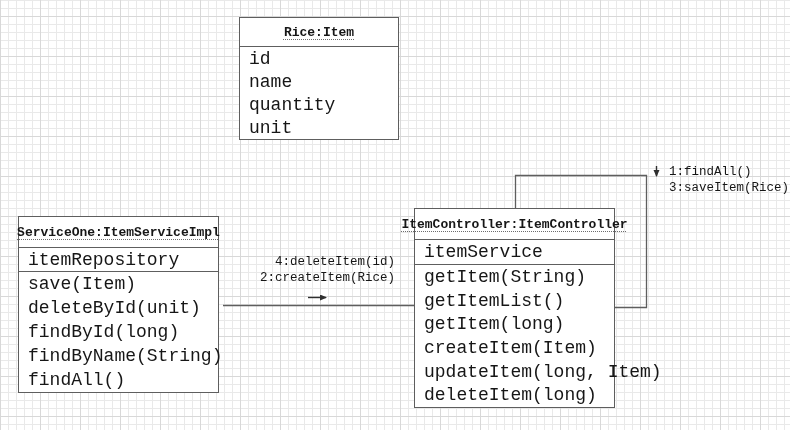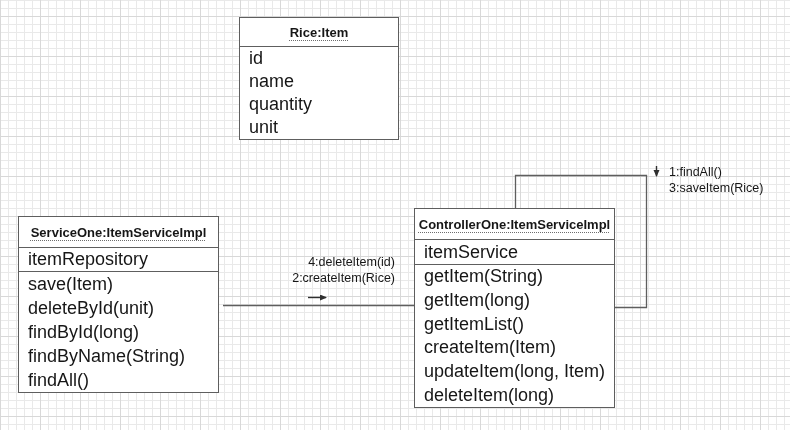--- a/index.html
+++ b/index.html
@@ -7,21 +7,21 @@
     position: relative;
     width: 790px; height: 430px;
     background-color: #ffffff;
     background-image:
       linear-gradient(to bottom, #d8d8d8 1px, transparent 1px),
       linear-gradient(to right,  #d8d8d8 1px, transparent 1px),
       linear-gradient(to bottom, #e9e9e9 1px, transparent 1px),
       linear-gradient(to right,  #e9e9e9 1px, transparent 1px);
     background-size: 40px 40px, 40px 40px, 8px 8px, 8px 8px;
     background-position: 0 16px, 0 0, 0 0, 0 0;
-    font-family: Liberation Sans, sans-serif;
+    font-family: Liberation Mono, monospace;
     color: #161616;
     overflow: hidden;
   }
   .uml-box {
     position: absolute;
     background: #ffffff;
     border: 1px solid #5e5e5e;
     box-sizing: border-box;
     display: flex;
     flex-direction: column;
@@ -120,27 +120,27 @@
       <div class="row">save(Item)</div>
       <div class="row">deleteById(unit)</div>
       <div class="row">findById(long)</div>
       <div class="row">findByName(String)</div>
       <div class="row">findAll()</div>
     </div>
   </div>
 
   <div class="uml-box" id="controller-box">
     <div class="uml-title">
-      <span>ControllerOne:ItemServiceImpl</span>
+      <span>ItemController:ItemController</span>
     </div>
     <div class="row attr-row">itemService</div>
     <div class="rows-area">
       <div class="row">getItem(String)</div>
+      <div class="row">getItemList()</div>
       <div class="row">getItem(long)</div>
-      <div class="row">getItemList()</div>
       <div class="row">createItem(Item)</div>
       <div class="row">updateItem(long, Item)</div>
       <div class="row">deleteItem(long)</div>
     </div>
   </div>
 
   <div class="edge-label" id="link-labels">
     <div>4:deleteItem(id)</div>
     <div>2:createItem(Rice)</div>
   </div>

